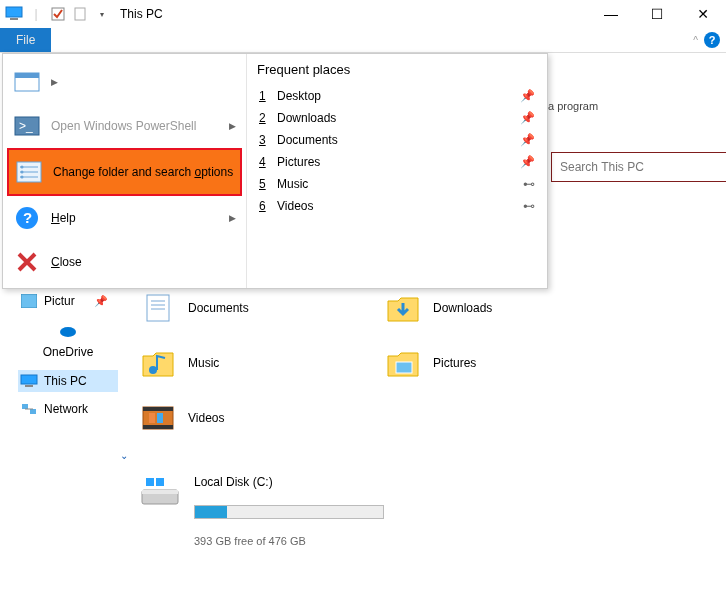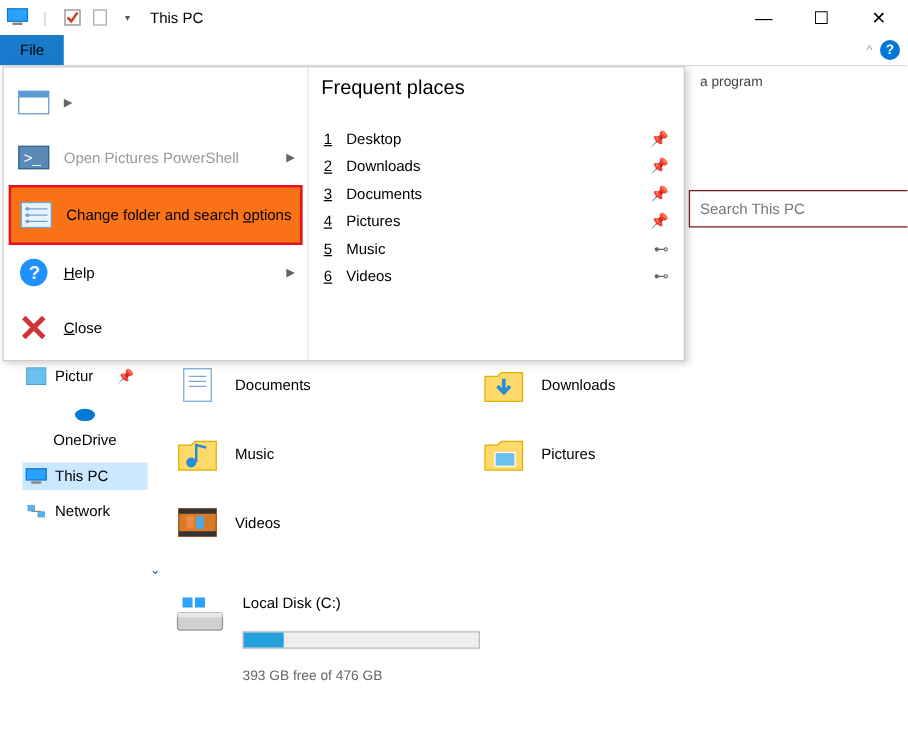--- a/index.html
+++ b/index.html
@@ -8,47 +8,47 @@
 
 .titlebar { height: 28px; display: flex; align-items: center; padding: 0 0 0 4px; background: #fff; }
 .titlebar .qat { display: flex; gap: 2px; align-items: center; }
 .titlebar .qat-icon { width: 20px; height: 20px; display: flex; align-items: center; justify-content: center; }
 .titlebar .title { margin-left: 8px; font-size: 12px; }
 .titlebar .winbtns { margin-left: auto; display: flex; }
 .titlebar .winbtn { width: 46px; height: 28px; display: flex; align-items: center; justify-content: center; font-size: 14px; }
 
 
 .ribbon { height: 25px; display: flex; align-items: stretch; border-bottom: 1px solid #ddd; }
-.file-tab { background: #1979ca; color: #000000; padding: 0 16px; display: flex; align-items: center; font-size: 12px; }
+.file-tab { background: #1979ca; color: #e5e5e5; padding: 0 16px; display: flex; align-items: center; font-size: 12px; }
 .help-btn { margin-left: auto; display: flex; align-items: center; gap: 6px; padding: 0 6px; }
 .chev-up { color: #999; font-size: 10px; }
 .help-circle { width: 16px; height: 16px; border-radius: 50%; background: #0078d7; color: #fff; display: flex; align-items: center; justify-content: center; font-size: 11px; font-weight: bold; }
 
 
 .file-menu { position: absolute; top: 53px; left: 2px; width: 546px; height: 236px; background: #fff; border: 1px solid #ccc; box-shadow: 2px 2px 6px rgba(0,0,0,0.2); display: flex; z-index: 100; }
 .fm-left { width: 244px; border-right: 1px solid #e5e5e5; padding: 6px 4px; }
 .fm-item { display: flex; align-items: center; padding: 8px 6px; gap: 10px; position: relative; }
 .fm-item.highlight { border: 2px solid #e81123; }
 .fm-item.highlight-bg { background: #f97316; }
 .fm-item .fm-icon { width: 28px; height: 28px; display: flex; align-items: center; justify-content: center; flex-shrink: 0; }
 .fm-item .fm-label { flex: 1; font-size: 12px; }
 .fm-item .fm-label u { text-decoration: underline; }
 .fm-item .fm-caret { color: #666; font-size: 9px; }
 .fm-item.disabled { color: #999; }
 
 .fm-right { flex: 1; padding: 8px 10px; }
-.fm-right-title { font-size: 16px; margin-bottom: 20px; }
+.fm-right-title { font-size: 13px; margin-bottom: 8px; }
 .freq-item { display: flex; align-items: center; padding: 4px 2px; gap: 8px; }
 .freq-num { width: 10px; text-decoration: underline; }
 .freq-label { flex: 1; }
 .freq-pin { color: #666; font-size: 12px; }
 
 
 .ribbon-content { position: absolute; top: 58px; left: 548px; width: 176px; font-size: 11px; color: #444; }
-.ribbon-content .rc-text { padding: 2px 0 0 12px; }
+.ribbon-content .rc-text { padding: 2px 0 0 0; margin-top: 40px; }
 
 
 .search-box { position: absolute; top: 152px; left: 551px; width: 192px; height: 30px; border: 1px solid #7f1d1d; display: flex; align-items: center; padding: 0 8px; color: #777; font-size: 12px; }
 
 
 .nav-pane { position: absolute; top: 290px; left: 18px; width: 100px; }
 .nav-item { display: flex; align-items: center; gap: 6px; padding: 3px 2px; font-size: 12px; }
 .nav-item.sel { background: #cce8ff; }
 .nav-icon { width: 18px; height: 16px; display: flex; align-items: center; justify-content: center; }
 .nav-pin { position: absolute; font-size: 11px; color: #666; }
@@ -131,21 +131,21 @@
       <span class="fm-caret">▶</span>
     </div>
 
     <div class="fm-item disabled">
       <span class="fm-icon">
         <svg width="26" height="20">
             <rect x="1" y="1" width="24" height="18" fill="#5a8ab5" stroke="#2b5e8e"></rect>
             <text x="5" y="14" fill="#fff" font-size="12">&gt;_</text>
           </svg>
       </span>
-      <span class="fm-label">Open Pictures PowerShell</span>
+      <span class="fm-label">Open Windows PowerShell</span>
       <span class="fm-caret">▶</span>
     </div>
 
     <div class="fm-item highlight highlight-bg">
       <span class="fm-icon">
         <svg width="26" height="22">
             <rect x="1" y="1" width="24" height="20" fill="#eaf3fb" stroke="#6aa5d8"></rect>
             <line x1="4" y1="6" x2="22" y2="6" stroke="#6aa5d8"></line>
             <line x1="4" y1="11" x2="22" y2="11" stroke="#6aa5d8"></line>
             <line x1="4" y1="16" x2="22" y2="16" stroke="#6aa5d8"></line>

